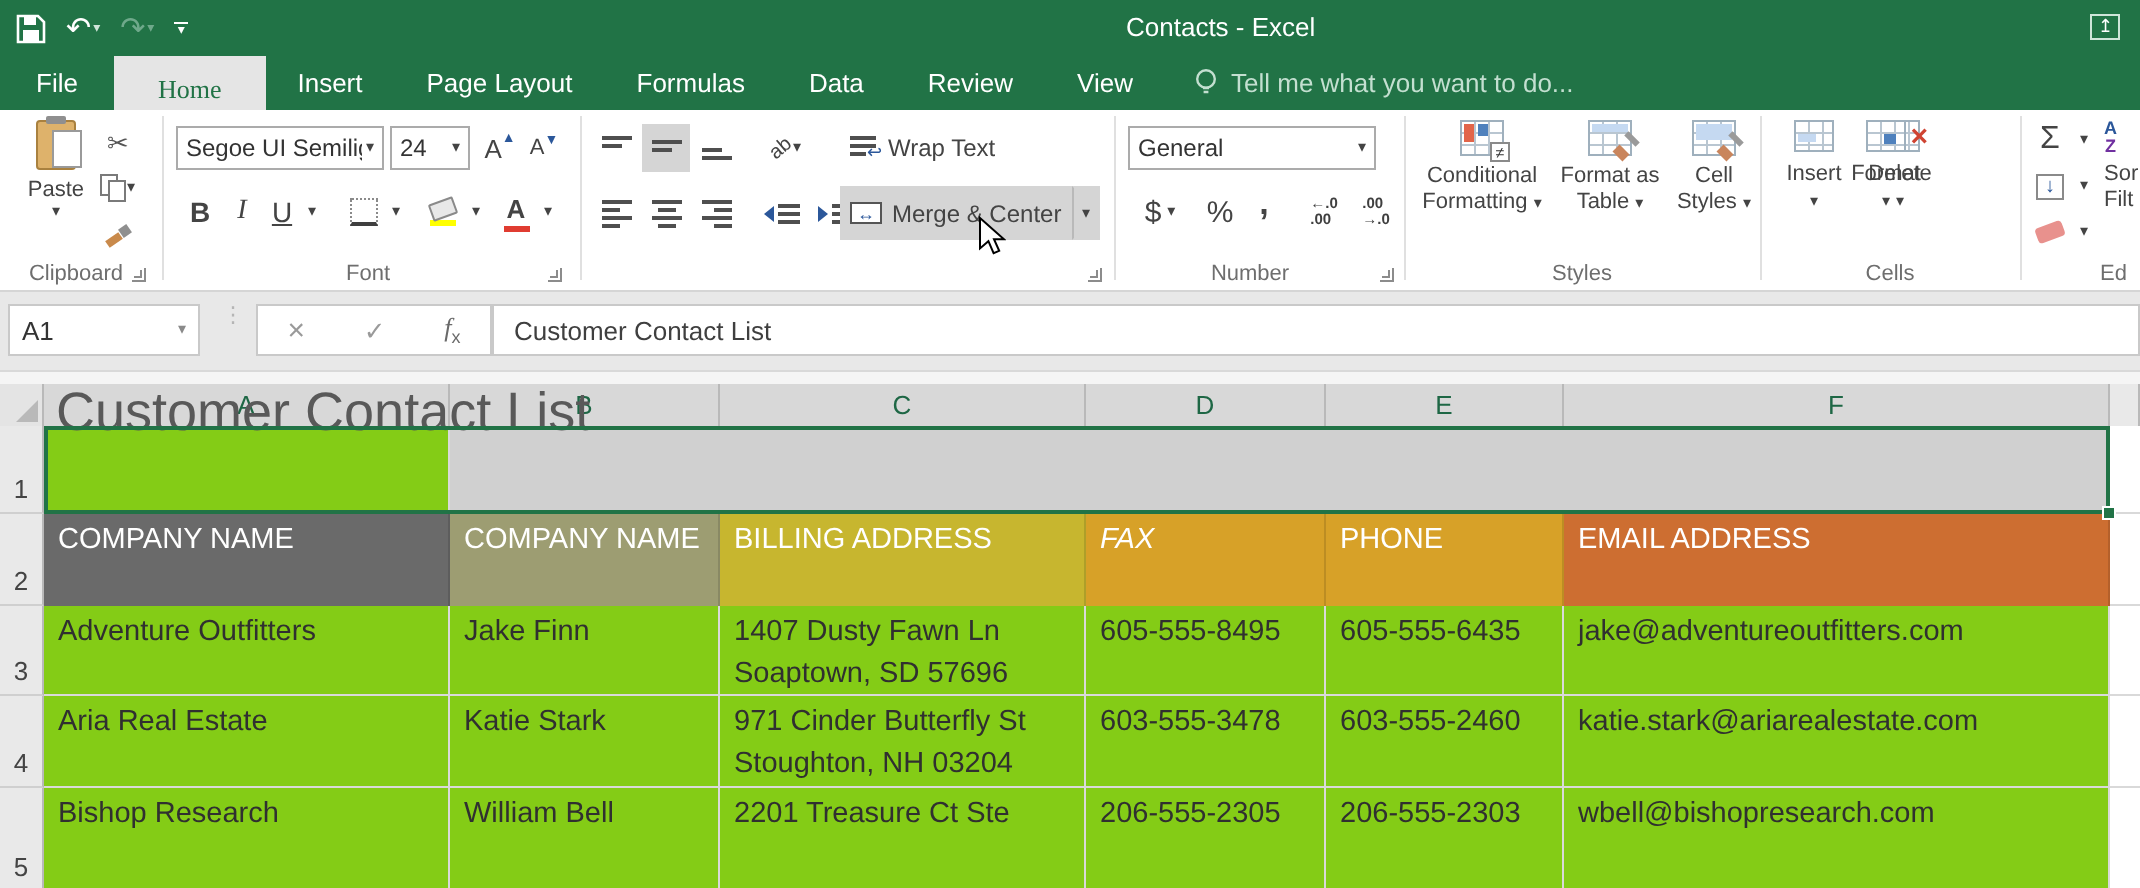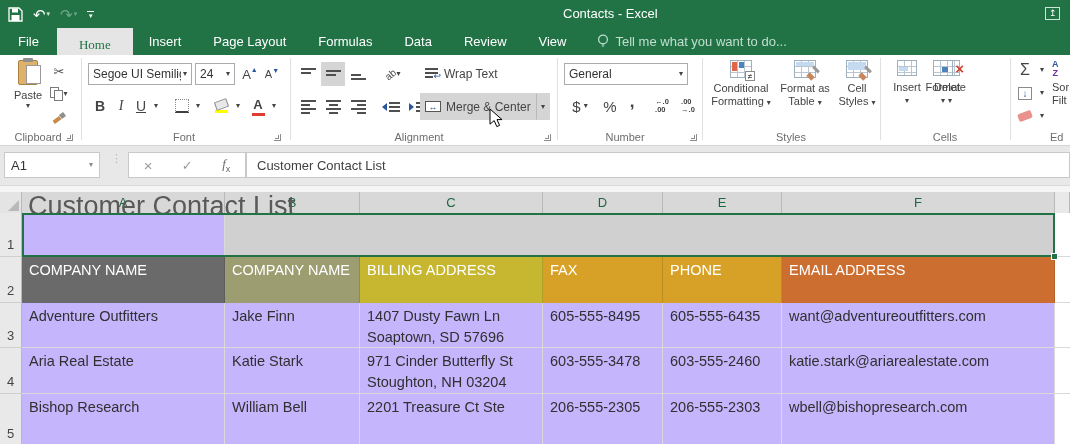--- a/index.html
+++ b/index.html
@@ -83,21 +83,21 @@
   .vdots { position:absolute; left:111px; top:10px; color:#b5b5b5; font-size:11px; letter-spacing:0; line-height:5px; }
 
   
   #sheet { left:0; top:186px; width:1070px; height:258px; background:#f5f5f5; }
   .colstrip { position:absolute; top:6px; left:0; height:21px; display:flex; }
   .colhd { background:#d8d8d8; border-right:1px solid #b9b9b9; color:#1e6745; font-size:13px; display:flex; align-items:center; justify-content:center; }
   .corner { background:#e4e4e4; position:relative; }
   .corner:after { content:""; position:absolute; right:2px; bottom:2px; border-left:11px solid transparent; border-bottom:11px solid #b9b9b9; }
   .shrow { position:absolute; left:0; display:flex; }
   .rownum { width:22px; background:#e9e9e9; border-right:1px solid #b9b9b9; border-bottom:1px solid #cfcfcf; color:#444; font-size:13px; display:flex; align-items:flex-end; justify-content:center; padding-bottom:4px; }
-  .cell { border-right:1px solid #d9d9d9; border-bottom:1px solid #d9d9d9; font-size:14.5px; color:#303030; padding:3px 0 0 7px; background:#c4b5fd; line-height:21px; overflow:hidden; white-space:nowrap; }
+  .cell { border-right:1px solid #d9d9d9; border-bottom:1px solid #d9d9d9; font-size:14.5px; color:#303030; padding:3px 0 0 7px; background:#84cc16; line-height:21px; overflow:hidden; white-space:nowrap; }
   .hcell { color:#fff; font-size:14.5px; padding:5px 0 0 7px; border-right:1px solid rgba(0,0,0,0.12); overflow:hidden; white-space:nowrap; }
   #r1-title { position:absolute; left:28px; top:5px; font-size:27px; font-weight:300; color:#595959; white-space:nowrap; }
   #sel-border { position:absolute; left:22px; top:27px; width:1033px; height:44px; border:2px solid #217346; }
   #fill-handle { position:absolute; left:1051px; top:67px; width:7px; height:7px; background:#217346; border:1px solid #fff; }
   #cursor { position:absolute; left:489px; top:108px; z-index:50; }
 </style>
 </head>
 <body>
 
 <div id="app">
@@ -295,21 +295,20 @@
           <i style="margin-bottom:0"></i>
         </span>
       </div>
     <div class="rbtn sel" style="left:420px;top:38px;width:116px;height:27px;justify-content:flex-start;font-size:12px;gap:5px;padding-left:4px">
       <span style="width:16px;height:11px;border:1px solid #555;display:flex;align-items:center;justify-content:center;color:#2b579a;font-size:9px;background:#fff">↔</span>
       <span>Merge &amp; Center</span>
     </div>
     <div class="rbtn sel" style="left:536px;top:38px;width:14px;height:27px;border-left:1px solid #b9b9b9">
         <span class="caret">▾</span>
       </div>
-    <div class="glabel" style="left:294px;width:250px">Alignment</div>
     <div class="launcher" style="left:544px"></div>
 
     <div class="combo" style="left:564px;top:8px;width:124px;height:22px">
       <span>General</span>
         <span class="caret">▾</span>
     </div>
     <div class="rbtn" style="left:566px;top:40px;width:28px;height:22px;font-size:15px;gap:3px">
         <span>$</span>
         <span class="caret">▾</span>
       </div>
@@ -448,37 +447,37 @@
       <div class="cell" style="width:830px;background:#d0d0d0;border-bottom:none"></div>
       <div style="width:15px;background:#fff;border-bottom:1px solid #d9d9d9"></div>
     </div>
     <div id="r1-title">Customer Contact List</div>
 
     <div class="shrow" style="top:71px;height:46px">
       <div class="rownum">2</div>
       <div class="hcell" style="width: 203px; background: rgb(106, 106, 106);">COMPANY NAME</div>
       <div class="hcell" style="width: 135px; background: rgb(157, 157, 114);">COMPANY NAME</div>
       <div class="hcell" style="width: 183px; background: rgb(199, 182, 47);">BILLING ADDRESS</div>
-      <div class="hcell" style="width: 120px; background: rgb(215, 161, 40);">FAX</div>
+      <div class="hcell" style="width: 120px; background: rgb(215, 161, 40); font-style: italic;">FAX</div>
       <div class="hcell" style="width: 119px; background: rgb(215, 161, 40);">PHONE</div>
       <div class="hcell" style="width: 273px; background: rgb(205, 110, 49);">EMAIL ADDRESS</div>
       <div style="width:15px;background:#fff;border-bottom:1px solid #d9d9d9"></div>
     </div>
 
     <div class="shrow" style="top:117px;height:45px">
       <div class="rownum">3</div>
       <div class="cell" style="width:203px">Adventure Outfitters</div>
       <div class="cell" style="width:135px">Jake Finn</div>
       <div class="cell" style="width:183px">
           <div>1407 Dusty Fawn Ln</div>
           <div>Soaptown, SD 57696</div>
         </div>
       <div class="cell" style="width:120px">605-555-8495</div>
       <div class="cell" style="width:119px">605-555-6435</div>
-      <div class="cell" style="width:273px">want@adventureoutfitters.com</div>
+      <div class="cell" style="width:273px">jake@adventureoutfitters.com</div>
       <div style="width:15px;background:#fff;border-bottom:1px solid #d9d9d9"></div>
     </div>
 
     <div class="shrow" style="top:162px;height:46px">
       <div class="rownum">4</div>
       <div class="cell" style="width:203px">Aria Real Estate</div>
       <div class="cell" style="width:135px">Katie Stark</div>
       <div class="cell" style="width:183px">
           <div>971 Cinder Butterfly St</div>
           <div>Stoughton, NH 03204</div>

